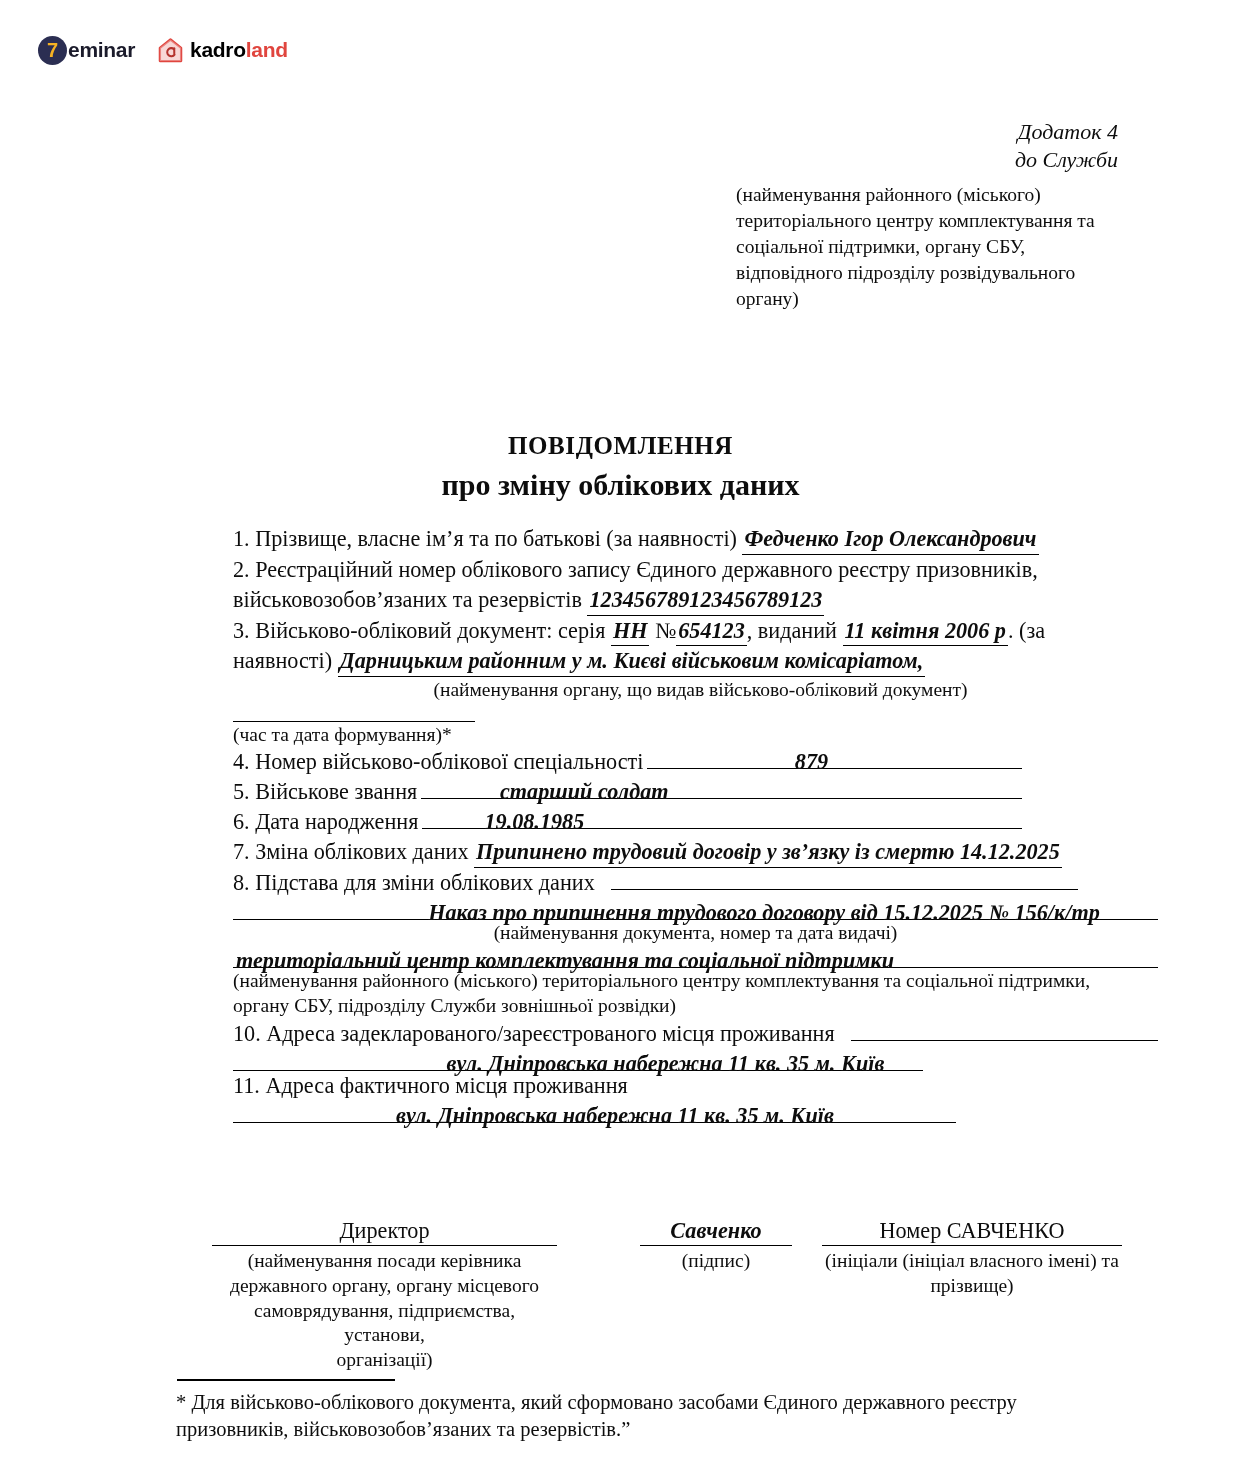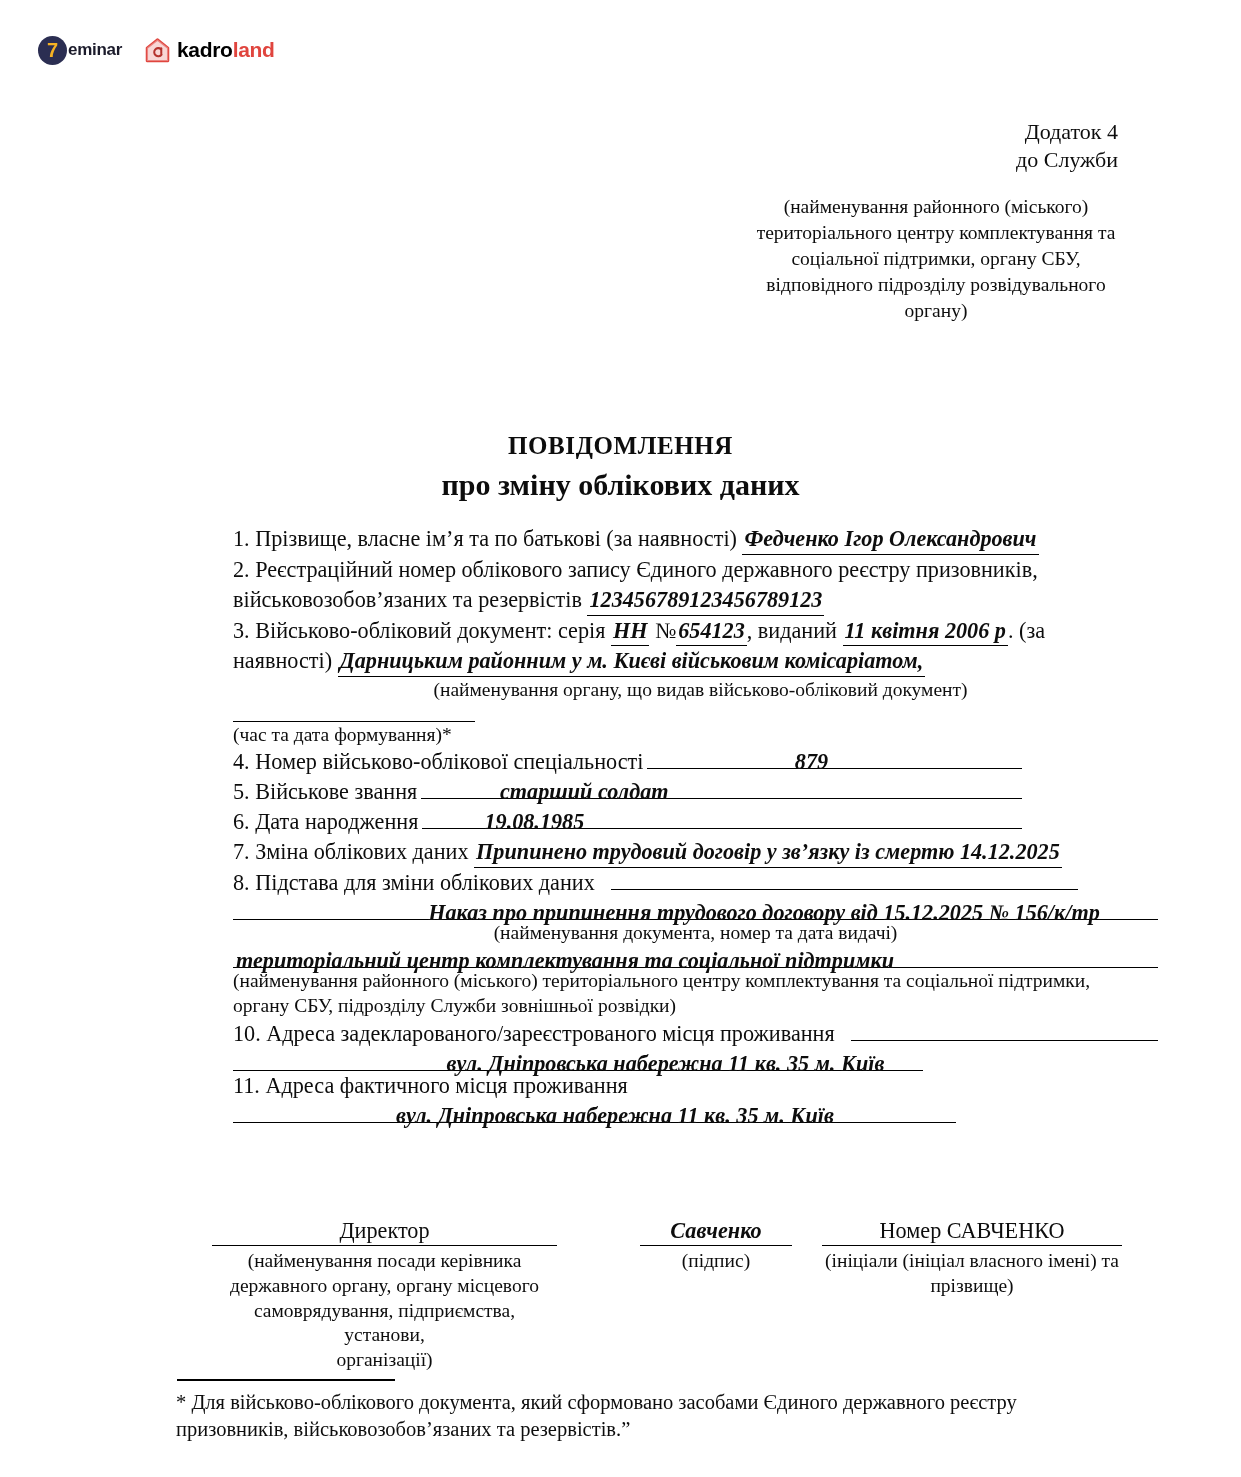--- a/index.html
+++ b/index.html
@@ -27,48 +27,48 @@
   .sev-mark {
     width: 29px; height: 29px; border-radius: 50%;
     background: #2b2e52;
     display: flex; align-items: center; justify-content: center;
     font-family: "Liberation Sans", sans-serif;
     font-weight: 700; font-size: 20px; color: #f6b223;
     line-height: 1; padding-bottom: 1px;
   }
   .sev-word {
     font-family: "Liberation Sans", sans-serif;
-    font-weight: 700; font-size: 17px; color: #1b1b2b;
+    font-weight: 700; font-size: 21px; color: #1b1b2b;
     letter-spacing: -0.3px;
     margin-left: -2px;
   }
   .kad-mark { width: 27px; height: 27px; display:block; }
   .kad-word {
     font-family: "Liberation Sans", sans-serif;
     font-weight: 700; font-size: 21px; letter-spacing: -0.3px;
     margin-left: 3px;
   }
   .kad-dark { color: #000000; }
   .kad-red  { color: #e0453e; }
 
   .addr-block {
     position: absolute; left: 736px; top: 118px; width: 400px;
     font-size: 22px; line-height: 1.28;
   }
-  .addr-right { text-align: right; padding-right: 18px; }
+  .addr-right { text-align: right; padding-right: 18px; font-style: italic; }
   .org-name {
     font-style: italic; font-weight: 700; font-size: 21.5px;
     line-height: 1.42; margin-top: 6px;
   }
   .org-name span {
     border-bottom: 1.4px solid #000; display: inline-block; width: 100%;
     padding-bottom: 1px;
   }
   .caption-block {
-    font-size: 19.5px; line-height: 1.33; margin-top: 20px; text-align: center;
+    font-size: 19.5px; line-height: 1.33; margin-top: 8px;
   }
 
   .title {
     position: absolute; left: 0; top: 432px; width: 1241px;
     text-align: center; font-weight: 700; font-size: 25px;
     letter-spacing: 0.6px;
   }
   .subtitle {
     position: absolute; left: 0; top: 468px; width: 1241px;
     text-align: center; font-weight: 700; font-size: 30px;

